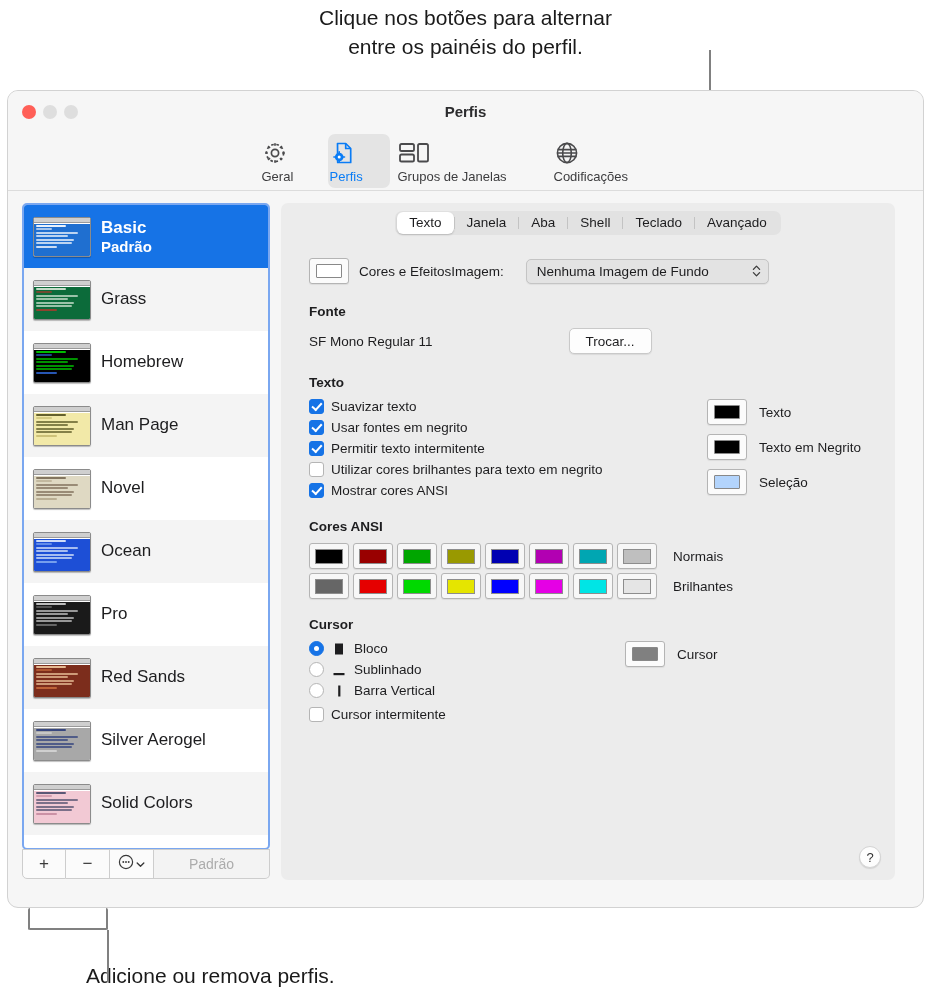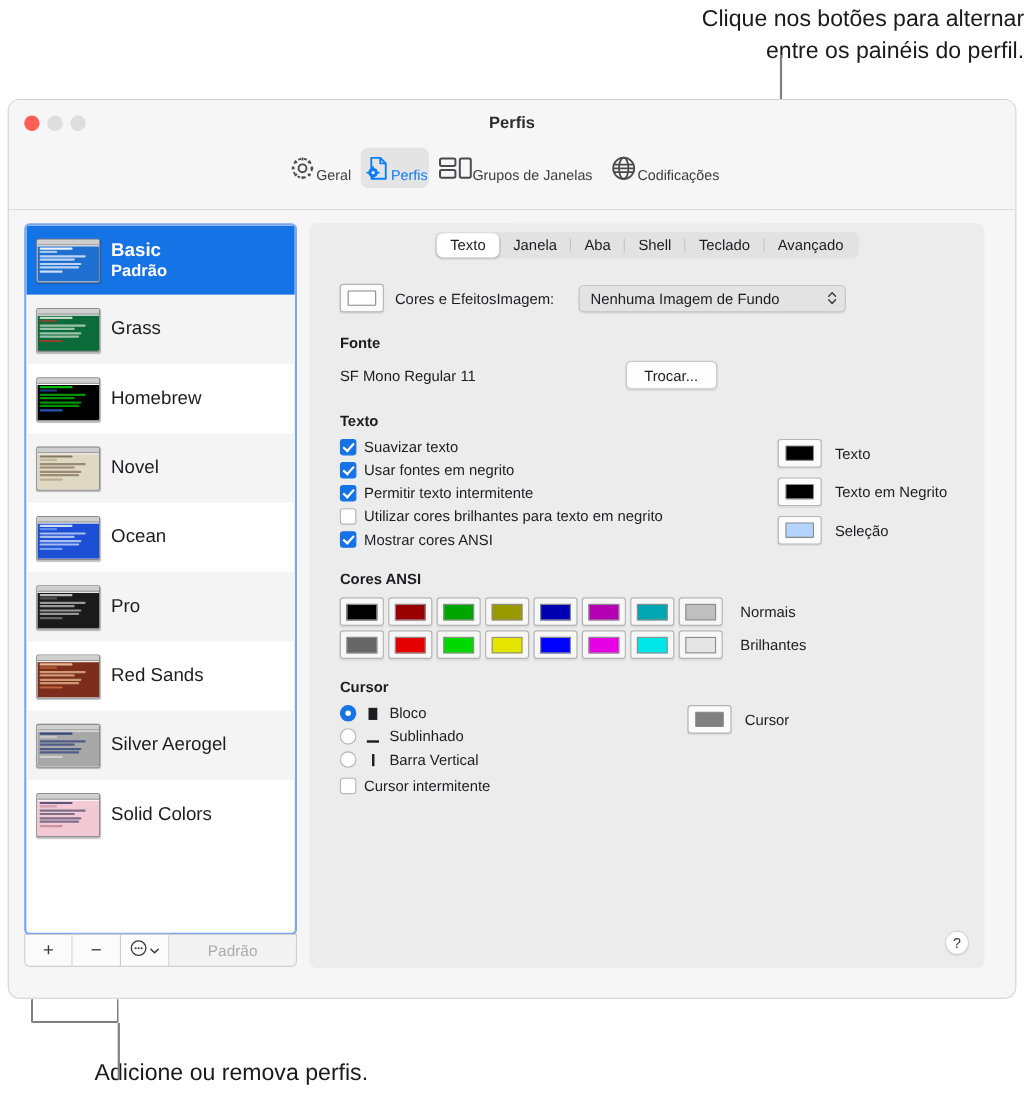--- a/index.html
+++ b/index.html
@@ -14,21 +14,21 @@
 
   
   .callout-text {
     position: absolute;
     font-size: 21px;
     color: #1a1a1a;
     text-align: center;
     line-height: 1.38;
     white-space: pre-line;
   }
-  #callout-top { top: 4px; left: 0; width: 931px; text-align: right; }
+  #callout-top { top: 4px; left: 0; width: 931px; }
   #callout-bottom { top: 962px; left: 86px; width: 420px; text-align: left; font-size: 21px; }
 
   .leader { position: absolute; background: #808080; }
   #leader-top-vert { left: 709px; top: 50px; width: 2px; height: 168px; }
   #bracket-top {
     position: absolute; left: 355px; top: 217px; width: 481px; height: 20px;
     border: 2px solid #808080; border-bottom: none; border-radius: 2px;
   }
   #leader-bottom-vert { left: 107px; top: 930px; width: 2px; height: 52px; }
   #bracket-bottom {
@@ -58,21 +58,21 @@
     position: absolute; left: 0; right: 0; top: 12px;
     text-align: center; font-size: 15px; font-weight: bold; color: #2c2c2e;
   }
 
   
   #toolbar {
     height: 56px; display: flex; justify-content: center; align-items: flex-start;
     gap: 6px; background: #f6f6f6; padding-top: 0;
   }
   .tb-item {
-    width: 62px; display: flex; align-items: flex-end;
+    width: 62px; display: flex; flex-direction: column; align-items: flex-start;
     padding: 5px 2px 4px; border-radius: 7px; cursor: default;
   }
   .tb-item.wide { width: 150px; }
   .tb-item.wide2 { width: 120px; }
   .tb-item.selected { background: #e4e4e4; }
   .tb-icon { height: 28px; display: flex; align-items: center; justify-content: center; }
   .tb-label { font-size: 13px; color: #3c3c3e; margin-top: 2px; white-space: nowrap; }
   .tb-item.selected .tb-label { color: #0a7cf5; }
   #toolbar-sep { height: 1px; background: #dcdcdc; margin: 0; }
 
@@ -340,20 +340,37 @@
                 <div class="tline" style="width: 30%; background: rgb(43, 95, 200); opacity: 0.7;"></div>
                 <div class="tline" style="width: 80%; background: rgb(0, 208, 0); opacity: 0.7;"></div>
                 <div class="tline" style="width: 62%; background: rgb(0, 208, 0); opacity: 0.7;"></div>
                 <div class="tline" style="width: 74%; background: rgb(0, 208, 0); opacity: 0.7;"></div>
                 <div class="tline" style="width: 70%; background: rgb(0, 208, 0); opacity: 0.7;"></div>
                 <div class="tline" style="width: 40%; background: rgb(43, 95, 200); opacity: 0.9;"></div>
               </div>
             </div>
             <div>
               <div class="profile-name">Homebrew</div>
+            </div>
+          </div>
+          <div class="profile-row">
+            <div class="thumb">
+              <div class="tbar"></div>
+              <div class="tcontent" style="background: rgb(242, 233, 168);">
+                <div class="tline" style="width: 58%; background: rgb(85, 82, 31); opacity: 0.9;"></div>
+                <div class="tline" style="width: 30%; background: rgb(201, 189, 114); opacity: 0.7;"></div>
+                <div class="tline" style="width: 80%; background: rgb(85, 82, 31); opacity: 0.7;"></div>
+                <div class="tline" style="width: 62%; background: rgb(85, 82, 31); opacity: 0.7;"></div>
+                <div class="tline" style="width: 74%; background: rgb(85, 82, 31); opacity: 0.7;"></div>
+                <div class="tline" style="width: 70%; background: rgb(85, 82, 31); opacity: 0.7;"></div>
+                <div class="tline" style="width: 40%; background: rgb(201, 189, 114); opacity: 0.9;"></div>
+              </div>
+            </div>
+            <div>
+              <div class="profile-name">Man Page</div>
             </div>
           </div>
           <div class="profile-row">
             <div class="thumb">
               <div class="tbar"></div>
               <div class="tcontent" style="background: rgb(223, 217, 195);">
                 <div class="tline" style="width: 58%; background: rgb(122, 106, 85); opacity: 0.9;"></div>
                 <div class="tline" style="width: 30%; background: rgb(181, 169, 142); opacity: 0.7;"></div>
                 <div class="tline" style="width: 80%; background: rgb(122, 106, 85); opacity: 0.7;"></div>
                 <div class="tline" style="width: 62%; background: rgb(122, 106, 85); opacity: 0.7;"></div>

